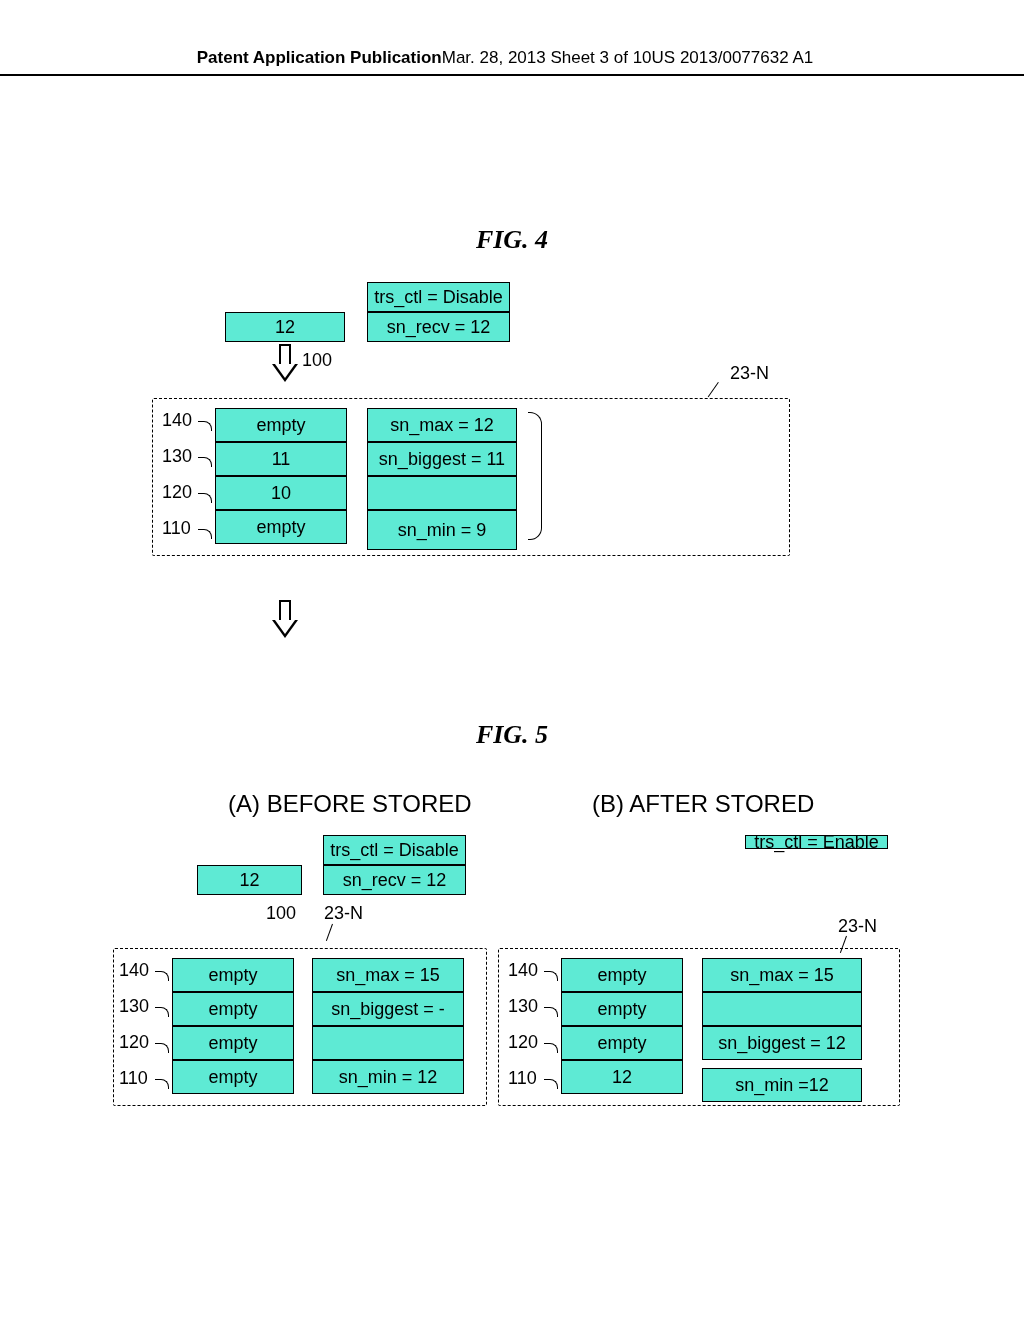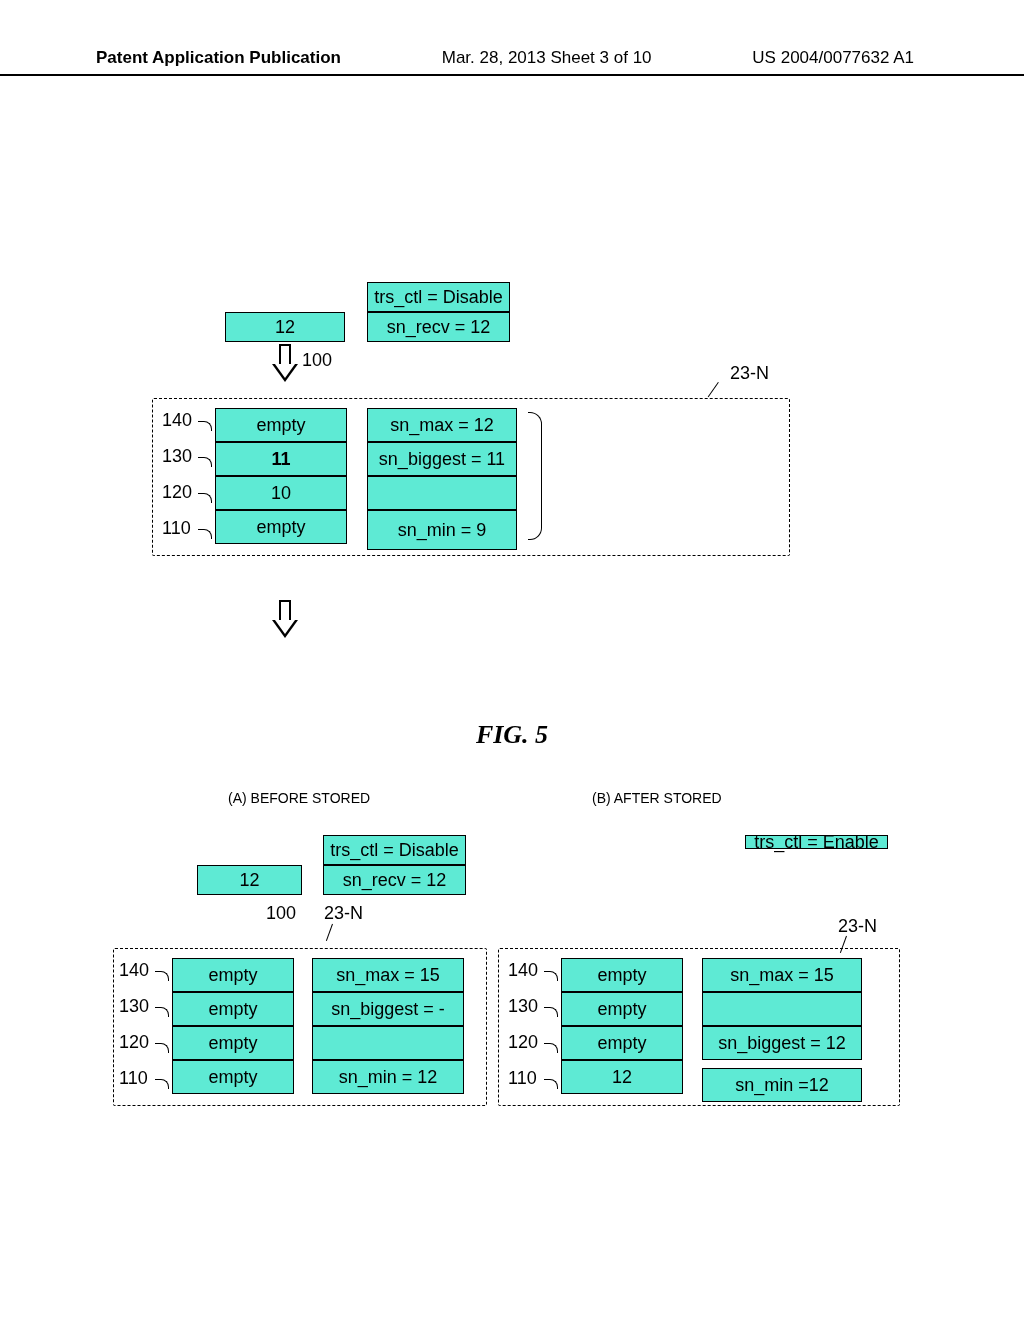--- a/index.html
+++ b/index.html
@@ -13,21 +13,21 @@
     color: #000;
     position: relative;
   }
   .page { position: relative; width: 100%; height: 100%; }
   .header {
     position: absolute;
     top: 48px; left: 0; right: 0;
     padding: 0 110px 6px 96px;
     border-bottom: 2px solid #000;
     display: flex;
-    justify-content: space-between;
+    justify-content: center;
     font-size: 17px;
   }
   .header .hdr-left { font-weight: bold; }
   .header .hdr-center { }
   .header .hdr-right { }
   .fig-title {
     font-family: "Times New Roman", serif;
     font-style: italic;
     font-weight: bold;
     font-size: 26px;
@@ -77,33 +77,36 @@
     border-radius: 0 8px 0 0;
   }
   .bracket {
     position: absolute;
     border-right: 1.5px solid #000;
     border-top: 1.5px solid #000;
     border-bottom: 1.5px solid #000;
     border-radius: 0 12px 12px 0;
     width: 14px;
   }
-  .fig5-col-title { font-size: 14px; }
+  .fig5-col-title { font-size: 24px; }
 </style>
 </head>
 <body>
 
 <div class="page">
 
   <div class="header">
     <span class="hdr-left">Patent Application Publication</span>
     <span class="hdr-center">Mar. 28, 2013  Sheet 3 of 10</span>
-    <span class="hdr-right">US 2004/0077632 A1</span>
-  </div>
-
+    <span class="hdr-right">US 2013/0077632 A1</span>
+  </div>
+
+  <div class="abs" style="left:0; top:225px; width:1024px;">
+    <div class="fig-title">FIG. 4</div>
+  </div>
 
   <div class="box abs txt" style="left:367px; top:282px; width:143px; height:30px;">trs_ctl = Disable</div>
   <div class="box abs txt" style="left:367px; top:312px; width:143px; height:30px;">sn_recv = 12</div>
   <div class="box abs txt" style="left:225px; top:312px; width:120px; height:30px;">12</div>
 
   <div class="abs arrow-down" style="left:274px; top:344px;">
     <div class="shaft"></div>
       <div class="head"></div>
       <div class="head-inner"></div>
   </div>
@@ -118,21 +121,21 @@
   <span class="abs ref-label" style="left:162px; top:446px;">130</span>
   <span class="abs ref-label" style="left:162px; top:482px;">120</span>
   <span class="abs ref-label" style="left:162px; top:518px;">110</span>
 
   <div class="leader-curve" style="left:198px; top:421px; height:10px;"></div>
   <div class="leader-curve" style="left:198px; top:457px; height:10px;"></div>
   <div class="leader-curve" style="left:198px; top:493px; height:10px;"></div>
   <div class="leader-curve" style="left:198px; top:529px; height:10px;"></div>
 
   <div class="box abs txt" style="left:215px; top:408px; width:132px; height:34px;">empty</div>
-  <div class="box abs txt" style="left:215px; top:442px; width:132px; height:34px;font-weight:bold;">11</div>
+  <div class="box abs txt" style="left:215px; top:442px; width:132px; height:34px;">11</div>
   <div class="box abs txt" style="left:215px; top:476px; width:132px; height:34px;">10</div>
   <div class="box abs txt" style="left:215px; top:510px; width:132px; height:34px;">empty</div>
 
   <div class="box abs txt" style="left:367px; top:408px; width:150px; height:34px;">sn_max = 12</div>
   <div class="box abs txt" style="left:367px; top:442px; width:150px; height:34px;">sn_biggest = 11</div>
   <div class="box abs txt" style="left:367px; top:476px; width:150px; height:34px;"></div>
   <div class="box abs txt" style="left:367px; top:510px; width:150px; height:40px;">sn_min = 9</div>
 
   <div class="bracket" style="left:528px; top:412px; height:128px;"></div>
 

